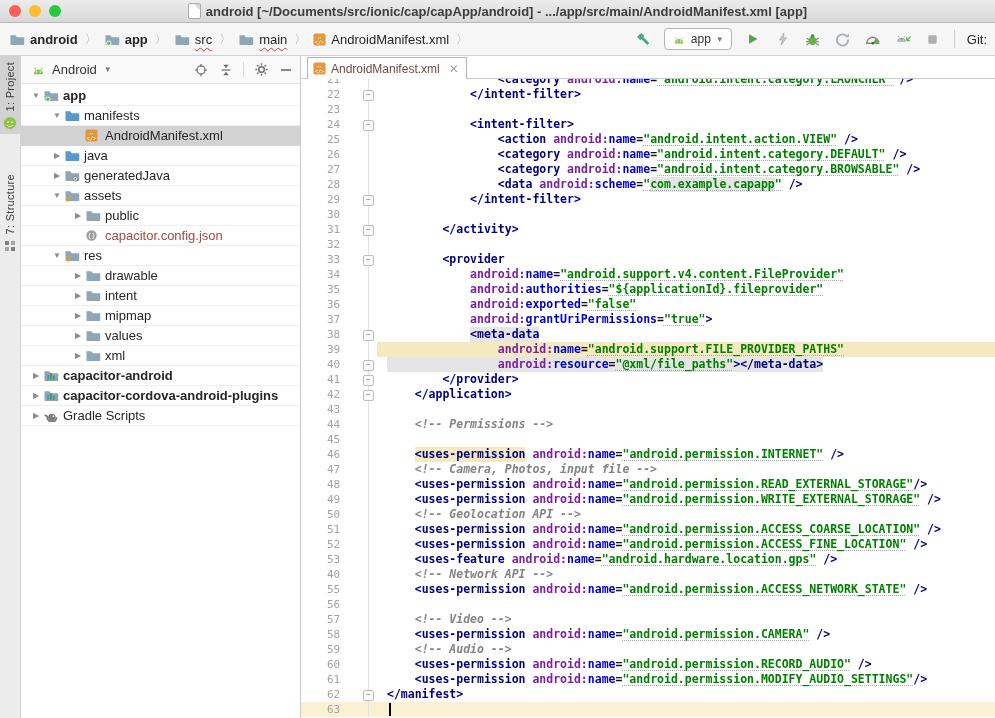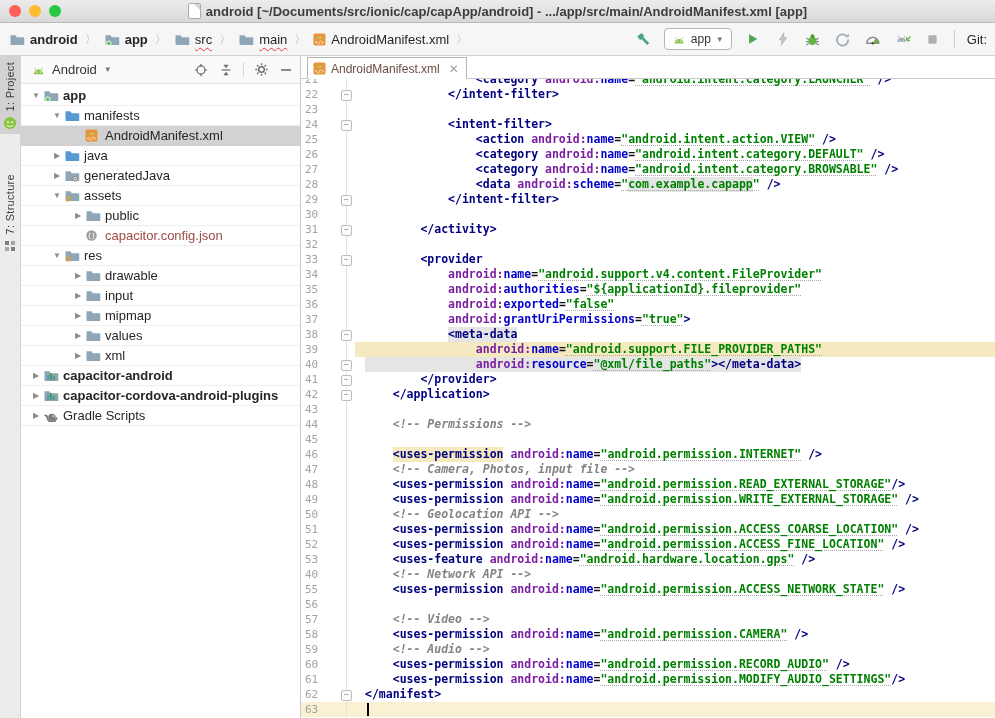--- a/index.html
+++ b/index.html
@@ -56,21 +56,21 @@
   
   .editor{flex:1;display:flex;flex-direction:column;background:#fff;min-width:0;}
   .tabbar{height:22px;background:#fff;border-bottom:1px solid #c9c9c9;display:flex;align-items:flex-end;}
   .tab{display:flex;align-items:center;gap:5px;background:#fff;border:1px solid #b6b6b6;border-bottom:none;height:21px;padding:0 7px 0 5px;margin-left:6px;margin-bottom:-1px;z-index:2;}
   .tab .lbl{font-size:12px;color:#6d4c41;}
   .tab .close{color:#9e9e9e;font-size:12px;margin-left:4px;cursor:default;}
   .codewrap{flex:1;overflow:hidden;position:relative;}
   .codelines{margin-top:-7px;}
   .row{height:15px;display:flex;align-items:stretch;}
   .row.caretrow{background:#faf1d4;}
-  .gnum{flex:0 0 34px;font:11px/15px "DejaVu Sans Mono",monospace;color:#a3a3a3;padding-left:4px;}
+  .gnum{flex:0 0 34px;font:11px/15px "DejaVu Sans Mono",monospace;color:#a3a3a3;padding-left:4px;margin-left:22px;}
   .foldcol{flex:0 0 16px;position:relative;}
   .foldcol::before{content:'';position:absolute;left:7px;top:0;bottom:0;width:1px;background:#e2e2e2;}
   .fm{position:absolute;left:2px;top:3px;width:9px;height:9px;border:1px solid #bdbdbd;border-radius:2px;background:#fbfbfb;color:#8a8a8a;font:8px/7px "DejaVu Sans Mono",monospace;text-align:center;z-index:1;}
   .code{flex:1;display:flex;white-space:pre;font:bold 11.5px/15px "DejaVu Sans Mono",monospace;color:#000;padding-left:10px;min-width:0;}
   .code span{flex:0 0 auto;}
   .seg-w{color:#000;}
   .seg-t{color:#000080;}
   .seg-n{color:#7b1fa2;}
   .seg-a{color:#0000cc;}
   .seg-p{color:#111;}
@@ -391,21 +391,21 @@
           </span>
           <span class="tlbl">drawable</span>
         </div>
         <div class="trow" style="padding-left: 50px;">
           <span class="arrow">▶</span>
           <span class="ticon">
             <svg width="16" height="13" viewBox="0 0 16 14">
               <path d="M1 2.5h5.2l1.6 2H15a.8.8 0 0 1 .8.8V12a1 1 0 0 1-1 1H1.8A.8.8 0 0 1 1 12.2z" fill="#8fa6b6"></path>
             </svg>
           </span>
-          <span class="tlbl">input</span>
+          <span class="tlbl">intent</span>
         </div>
         <div class="trow" style="padding-left: 50px;">
           <span class="arrow">▶</span>
           <span class="ticon">
             <svg width="16" height="13" viewBox="0 0 16 14">
               <path d="M1 2.5h5.2l1.6 2H15a.8.8 0 0 1 .8.8V12a1 1 0 0 1-1 1H1.8A.8.8 0 0 1 1 12.2z" fill="#8fa6b6"></path>
             </svg>
           </span>
           <span class="tlbl">mipmap</span>
         </div>

